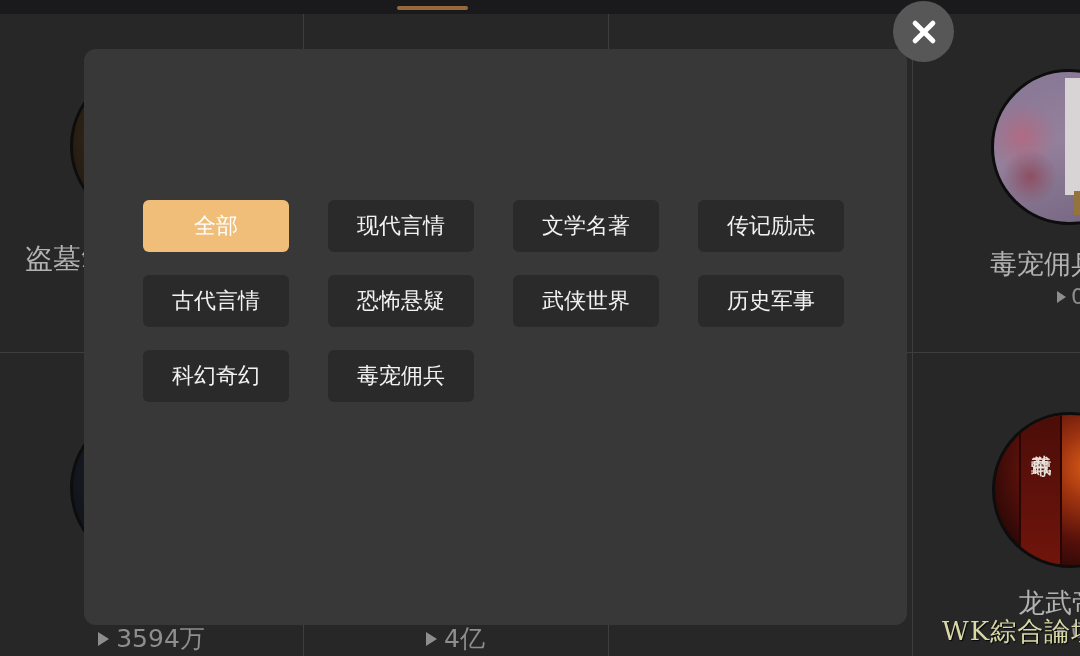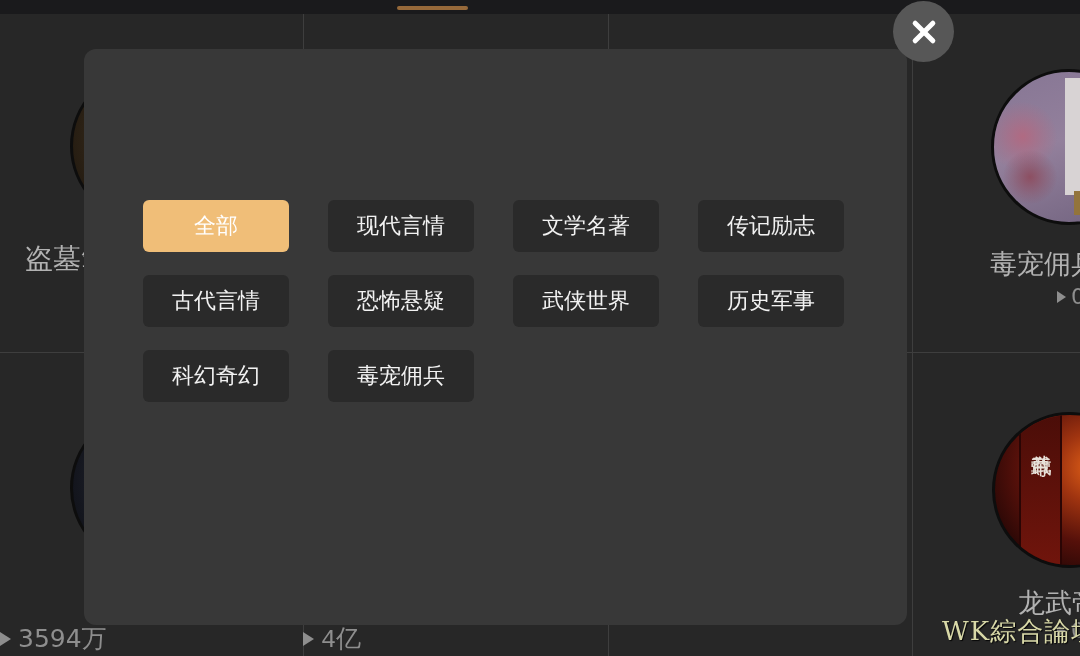--- a/index.html
+++ b/index.html
@@ -35,23 +35,23 @@
     background:linear-gradient(180deg,#4a0d08,#71150c);border-left:2px solid #2a0504;border-right:2px solid #2a0504;}
   .fire-banner-text{writing-mode:vertical-rl;display:block;margin:26px auto 0;
     font-family:"DejaVu Serif","Liberation Serif",serif;font-size:21px;color:#e8e2da;line-height:1.3;}
 
   .book-title{position:absolute;color:#b2b2b2;white-space:nowrap;}
   .title-1{left:25px;top:240px;font-size:28px;}
   .title-2{left:990px;top:246px;font-size:27px;}
   .title-3{left:1018px;top:585px;font-size:27px;}
 
   .plays{position:absolute;display:flex;align-items:center;color:#8e8e8e;font-size:25px;white-space:nowrap;}
-  .plays-center{}
+  .plays-center{justify-content:center;}
   .plays-1{left:0;top:622px;width:303px;}
-  .plays-2{left:303px;top:622px;width:305px;font-family:Liberation Mono, monospace;}
+  .plays-2{left:303px;top:622px;width:305px;}
   .plays-3{left:608px;top:622px;width:304px;margin-top:42px;}
   .plays-4{left:1057px;top:284px;font-size:22px;}
   .plays-5{left:1057px;top:618px;font-size:22px;}
   .tri{width:0;height:0;border-left:11px solid #8e8e8e;border-top:7px solid transparent;border-bottom:7px solid transparent;margin-right:7px;flex:none;}
   .tri.small{border-left-width:9px;border-top-width:6px;border-bottom-width:6px;margin-right:5px;}
 
   
   .modal{position:absolute;left:84px;top:49px;width:823px;height:576px;background:#383838;border-radius:12px;z-index:5;}
   .cat-grid{position:absolute;left:59px;top:151px;display:grid;grid-template-columns:repeat(4,146px);column-gap:39px;row-gap:23px;}
   .cat-btn{height:52px;background:#2a2a2a;border:none;border-radius:6px;color:#f2f2f2;font-size:22px;

